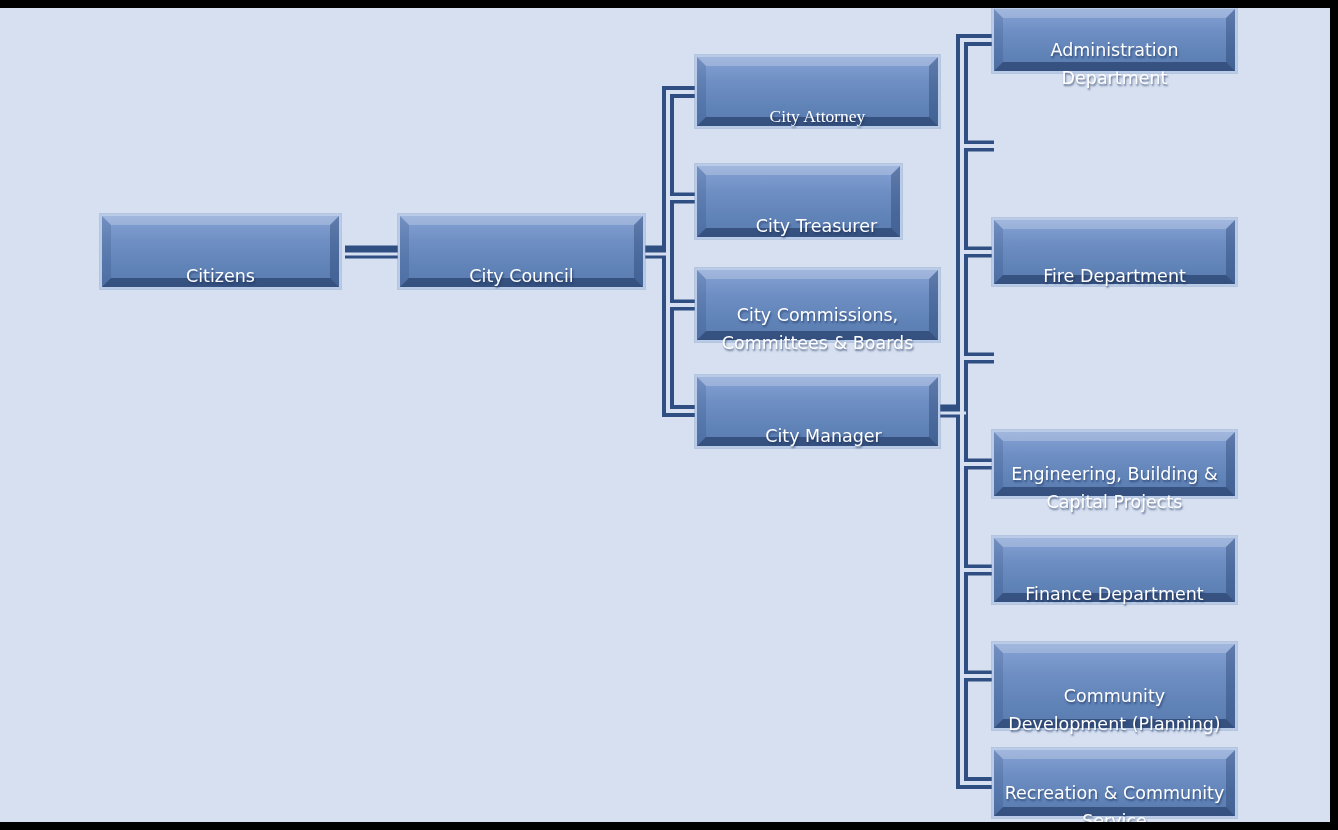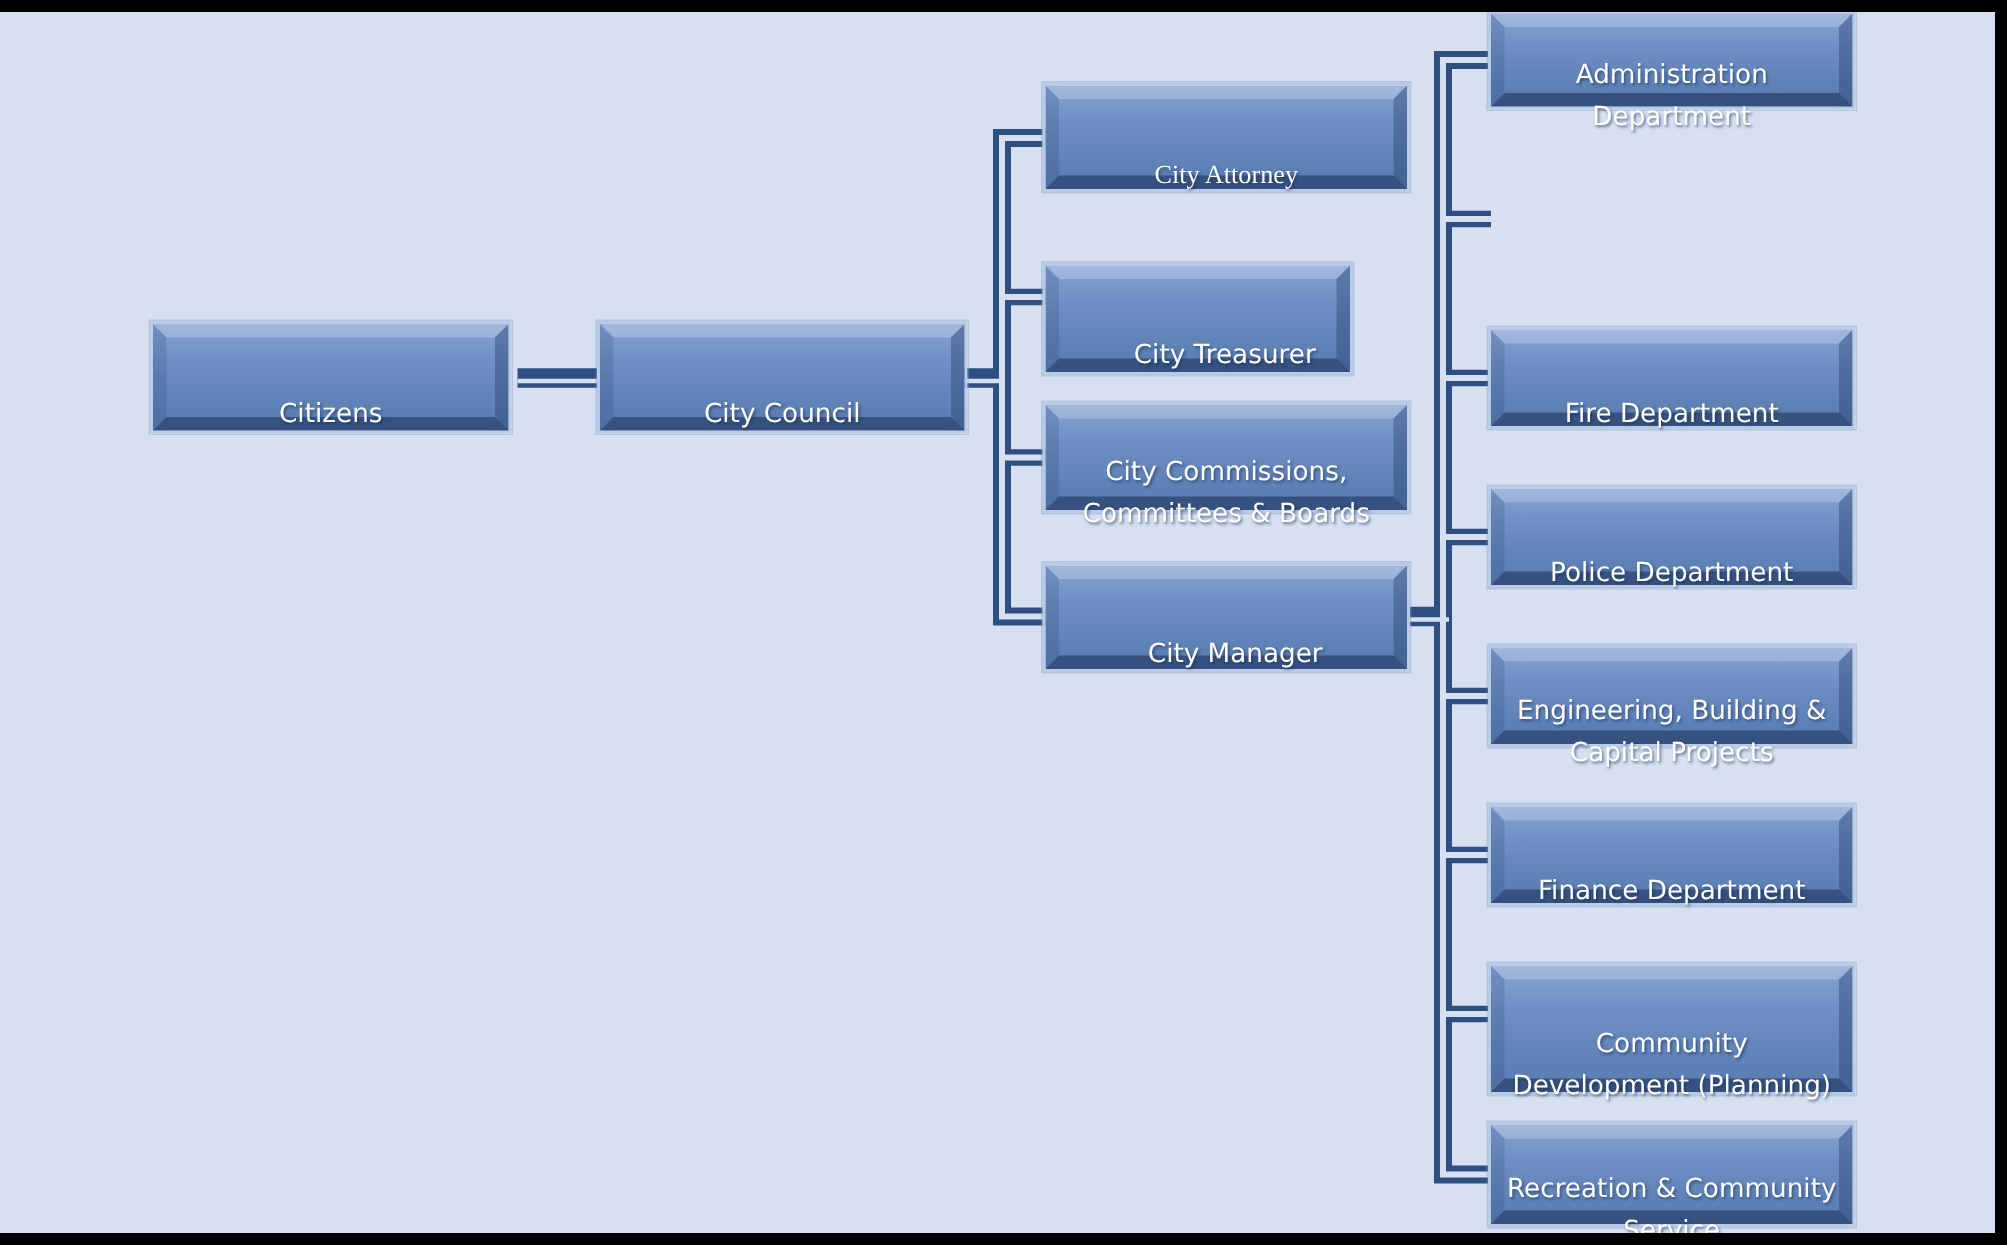--- a/index.html
+++ b/index.html
@@ -36,21 +36,21 @@
     border-style:solid;border-width:9px;
     border-color:rgba(255,255,255,.22) rgba(25,50,95,.34) rgba(12,32,72,.46) rgba(25,50,95,.16);
     pointer-events:none;
   }
   .node span{position:relative;z-index:1;padding:0 10px;margin-top:48px;}
 
   
   .n-citizens      {left:100px;top:214px;width:241px;height:75px;}
   .n-city_council  {left:398px;top:214px;width:247px;height:75px;}
   .n-city_attorney {left:695px;top:55px; width:245px;height:73px;font-family:Liberation Serif, serif;}
-  .n-city_treasurer{left:695px;top:175px;width:207px;height:75px;padding-left:36px;}
+  .n-city_treasurer{left:695px;top:164px;width:207px;height:75px;padding-left:36px;}
   .n-city_commissions{left:695px;top:268px;width:245px;height:74px;}
   .n-city_manager  {left:695px;top:375px;width:245px;height:73px;padding-left:12px;}
   .n-dept_admin    {left:992px;top:7px;  width:245px;height:66px;}
   .n-dept_public_works{left:992px;top:112px;width:245px;height:68px;}
   .n-dept_fire     {left:992px;top:218px;width:245px;height:68px;}
   .n-dept_police   {left:992px;top:324px;width:245px;height:68px;}
   .n-dept_engineering{left:992px;top:430px;width:245px;height:68px;}
   .n-dept_finance  {left:992px;top:536px;width:245px;height:68px;}
   .n-dept_community{left:992px;top:642px;width:245px;height:88px;}
   .n-dept_recreation{left:992px;top:748px;width:245px;height:70px;}
@@ -115,23 +115,20 @@
   </div>
   <div class="node n-city_manager">
     <span>City Manager</span>
   </div>
   <div class="node n-dept_admin">
     <span>Administration Department</span>
   </div>
   <div class="node n-dept_fire">
     <span>Fire Department</span>
   </div>
-  <div class="node n-dept_police">
-    <span>Police Department</span>
-  </div>
   <div class="node n-dept_engineering">
     <span>Engineering, Building &amp; Capital Projects</span>
   </div>
   <div class="node n-dept_finance">
     <span>Finance Department</span>
   </div>
   <div class="node n-dept_community">
     <span>Community Development (Planning)</span>
   </div>
   <div class="node n-dept_recreation">

